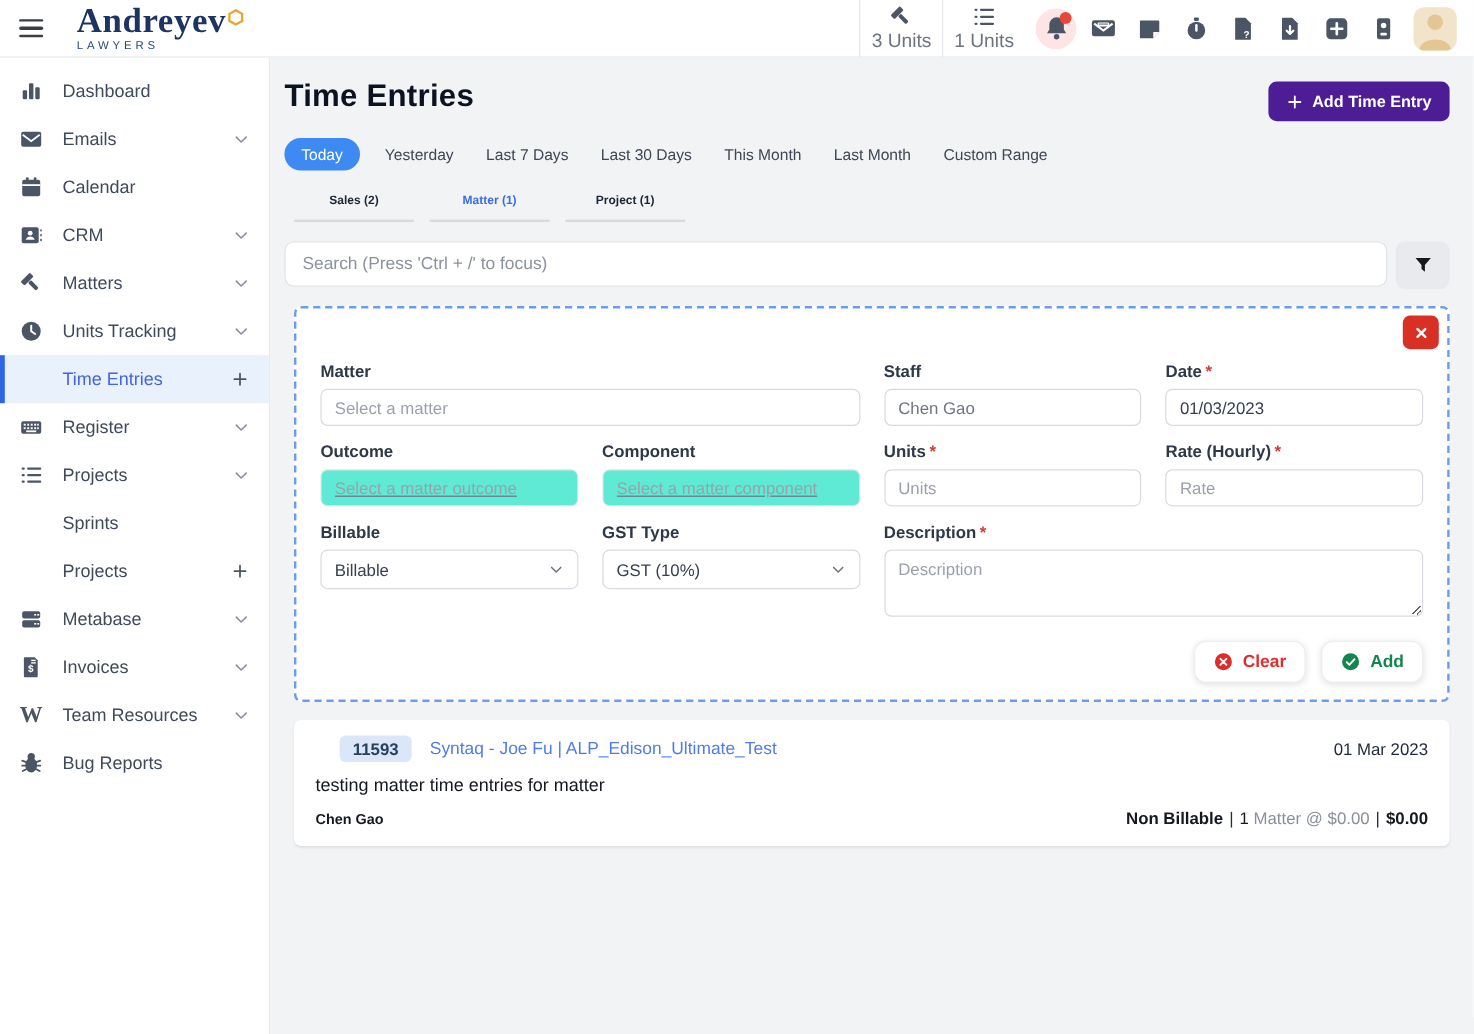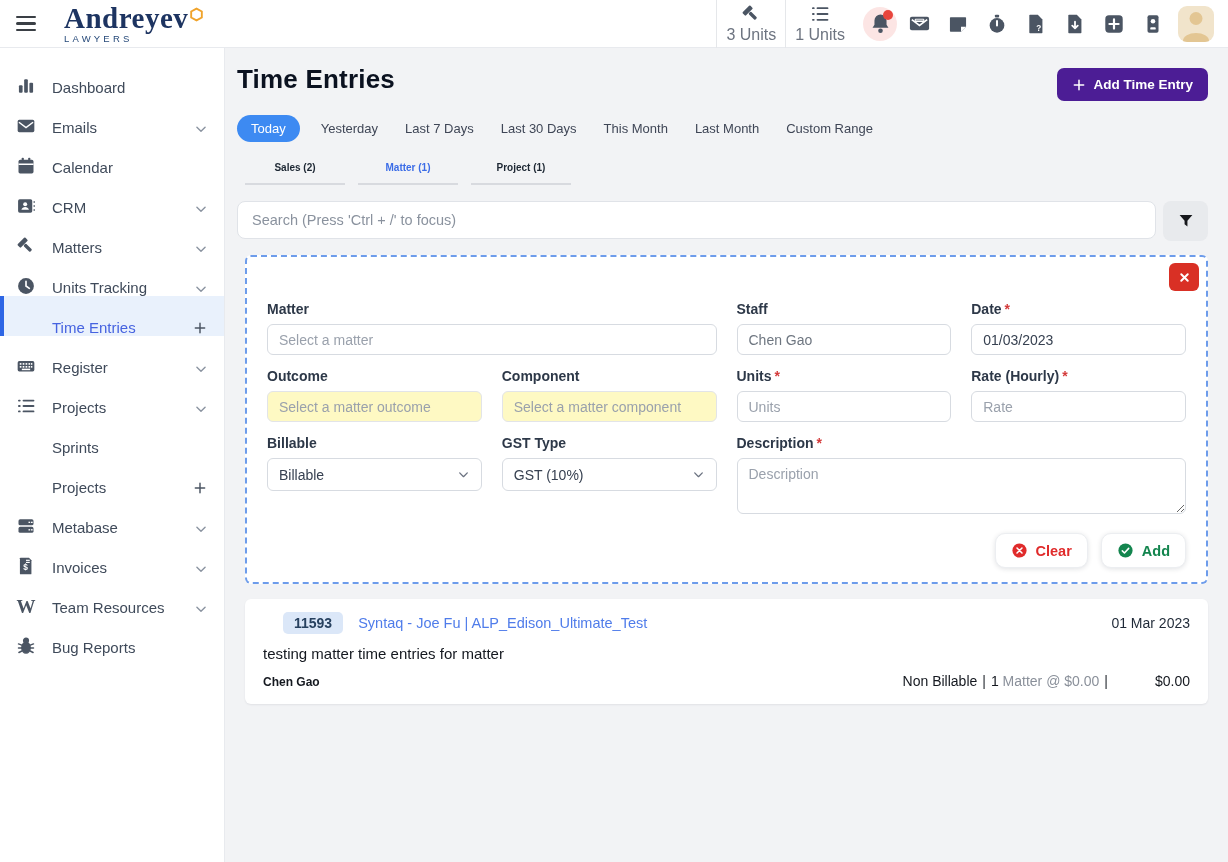--- a/index.html
+++ b/index.html
@@ -33,21 +33,21 @@
     position:relative; overflow:hidden; cursor:pointer; }
   .avatar .head { position:absolute; top:6px; left:50%; transform:translateX(-50%); width:13px;
     height:13px; border-radius:50%; background:#e3c693; }
   .avatar .body { position:absolute; bottom:-7px; left:50%; transform:translateX(-50%); width:26px;
     height:16px; border-radius:50%; background:#e3c693; }
 
   
   .shell { display:flex; height:814px; }
   .sidebar { width:225px; background:#fff; border-right:1px solid #e8eaee; padding-top:8px;
     flex-shrink:0; }
-  .nav-item { height:40px; display:flex; align-items:flex-end; padding:0 16px 0 0;
+  .nav-item { height:40px; display:flex; align-items:center; padding:0 16px 0 0;
     cursor:pointer; position:relative; }
   .nav-ico { width:52px; display:flex; justify-content:center; flex-shrink:0; }
   .nav-label { font-size:15px; color:#3f4a5a; flex:1; white-space:nowrap; }
   .nav-right { margin-left:auto; display:flex; align-items:center; }
   .nav-item.active { background:#e9f1fc; }
   .nav-item.active::before { content:""; position:absolute; left:0; top:0; bottom:0; width:4px;
     background:#2e66e5; }
   .nav-item.active .nav-label { color:#4663e0; }
 
   
@@ -82,21 +82,21 @@
   .qa-close { position:absolute; top:6px; right:7px; width:30px; height:28px; background:#d93025;
     border:none; border-radius:6px; display:flex; align-items:center; justify-content:center;
     cursor:pointer; }
   .form-grid { display:grid; grid-template-columns:repeat(4,1fr); column-gap:20px; row-gap:13px; }
   .span2 { grid-column:span 2; }
   .f-label { font-size:14px; font-weight:700; color:#2d3848; margin-bottom:7px; display:block; }
   .req { color:#d43b3b; margin-left:3px; }
   .f-input { width:100%; height:31px; border:1px solid #d7dbe1; border-radius:6px; padding:0 11px;
     font-size:14px; color:#374151; outline:none; background:#fff; font-family:inherit; }
   .f-input::placeholder { color:#9aa1ac; }
-  .f-input.disabled { background:#fef9c3; border-color:#e2e4e8; color:#6e7680; }
+  .f-input.disabled { background:#5eead4; border-color:#e2e4e8; color:#6e7680;text-decoration:underline; }
   .f-select { height:33px; border:1px solid #d7dbe1; border-radius:6px; padding:0 11px;
     display:flex; align-items:center; justify-content:space-between; font-size:14px; color:#374151;
     cursor:pointer; background:#fff; }
   .f-textarea { width:100%; height:56px; border:1px solid #d7dbe1; border-radius:6px;
     padding:7px 11px; font-size:14px; color:#374151; outline:none; resize:both;
     font-family:inherit; }
   .f-textarea::placeholder { color:#9aa1ac; }
   .qa-actions { display:flex; justify-content:flex-end; gap:13px; margin-top:15px; }
   .btn-soft { display:flex; align-items:center; gap:8px; background:#fff; border:1px solid #eceef1;
     border-radius:10px; padding:8px 15px; font-size:14.5px; font-weight:700; cursor:pointer;
@@ -109,21 +109,21 @@
     box-shadow:0 1px 2px rgba(20,30,50,.08); padding:13px 18px 15px; cursor:pointer; }
   .entry-top { display:flex; align-items:center;padding-left:20px; }
   .entry-badge { background:#dbe7f8; color:#27415f; font-weight:700; font-size:14px;
     padding:3px 11px; border-radius:5px; }
   .entry-link { color:#4f7cea; font-size:14.5px; margin-left:15px; cursor:pointer; }
   .entry-date { margin-left:auto; font-size:14px; color:#1f2937; }
   .entry-desc { margin-top:11px; font-size:15px; color:#14181f; }
   .entry-bottom { display:flex; align-items:flex-end; justify-content:space-between; margin-top:11px; }
   .entry-staff { font-size:12px; font-weight:700; color:#14181f; }
   .entry-meta { font-size:14px; color:#14181f; }
-  .entry-meta .bold { font-weight:400;margin-left:42px; }
+  .entry-meta .bold { font-weight:700; }
   .entry-meta .muted { color:#8a909a; }
   .entry-meta .sep { margin:0 5px; color:#2a2f36; }
 
   svg { display:block; }
 </style>
 </head>
 <body>
 
 <div class="topbar">
   <div class="hamburger">

